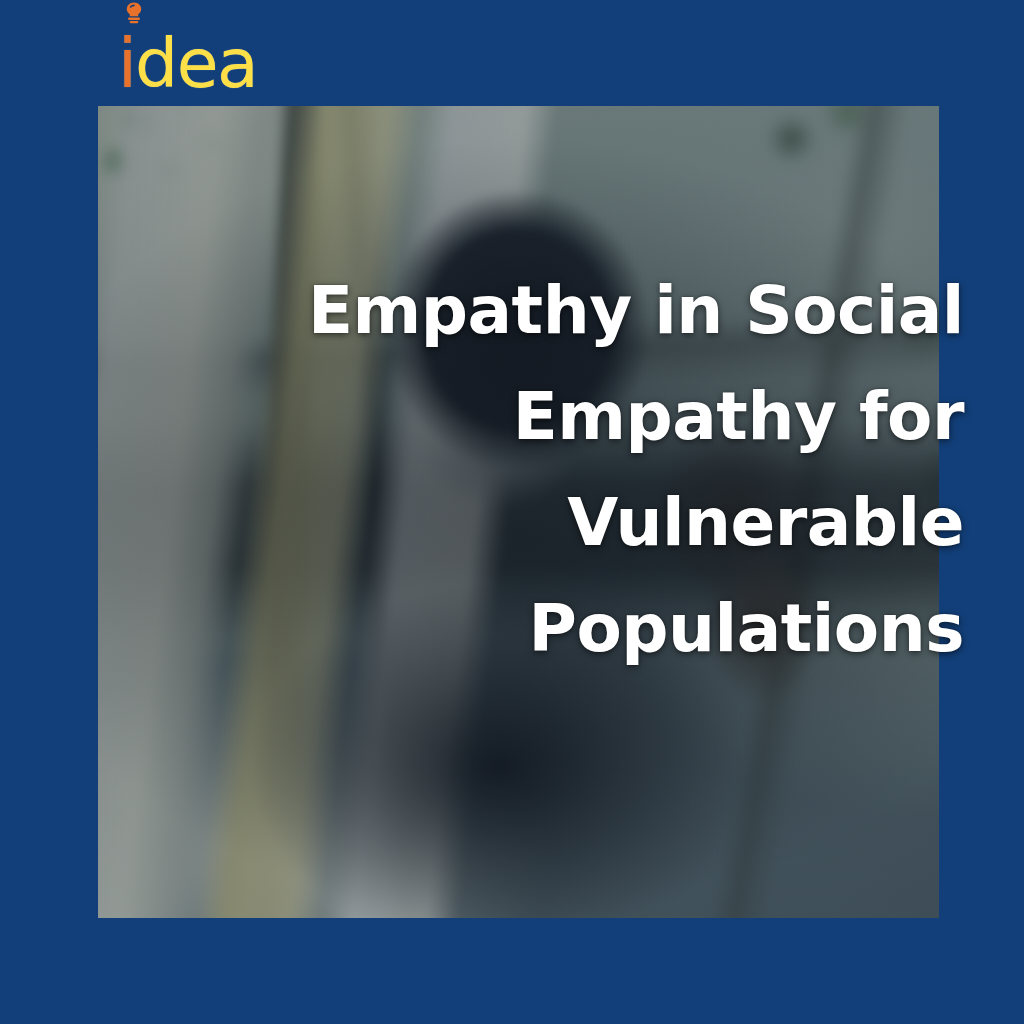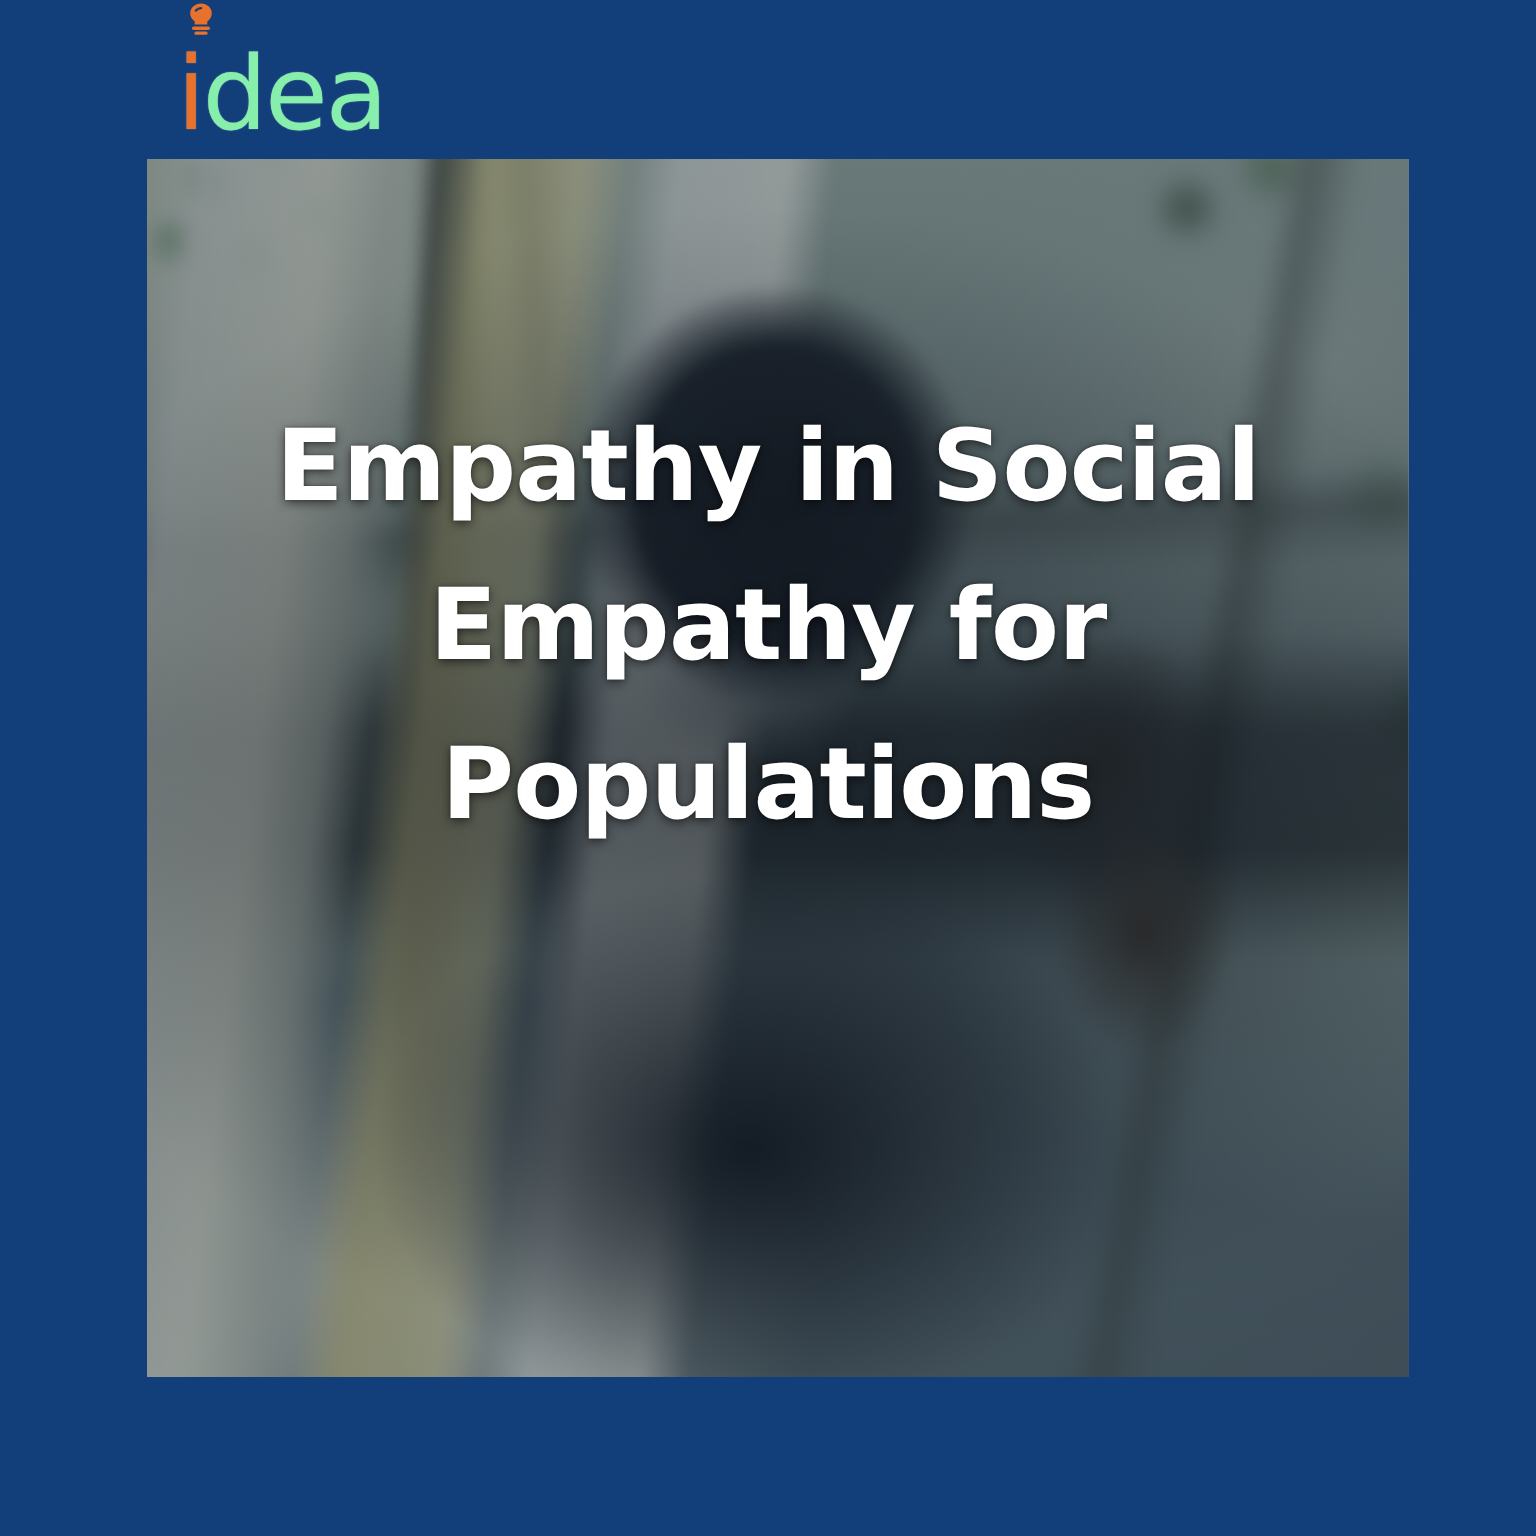--- a/index.html
+++ b/index.html
@@ -43,21 +43,21 @@
     text-shadow: 0 0 1px rgba(255,255,255,0.4);
   }
   #brand-i {
     color: #E8712B;
     position: relative;
     display: inline-block;
     width: 17px;
     text-align: left;
   }
   #brand-rest {
-    color: #86efac;
+    color: #fde047;
   }
   
   #brand-mark {
     position: absolute;
     left: 3px;
     top: -29px;
     width: 26px;
     height: 26px;
     pointer-events: none;
   }
@@ -159,20 +159,21 @@
   .title-line {
     display: block;
     color: #ffffff;
     font-family: "DejaVu Sans", sans-serif;
     font-weight: bold;
     font-size: 66px;
     line-height: 106px;
     letter-spacing: -0.5px;
     text-shadow: 0 2px 7px rgba(0,0,0,0.55), 0 0 2px rgba(0,0,0,0.35);
     white-space: nowrap;
+    text-align: right;
   }
 </style>
 </head>
 <body>
 
 <div id="poster">
 
   <div id="brand">
     <div id="brand-wordmark">
       <span id="brand-i">i</span>
@@ -191,16 +192,17 @@
     <div class="ph-layer" id="ph-foliage"></div>
     <div class="ph-layer" id="ph-branches"></div>
     <div class="ph-layer" id="ph-railing"></div>
     <div class="ph-layer" id="ph-subject"></div>
     <div id="photo-overlay"></div>
   </div>
 
   <div id="title-block">
     <span class="title-line">Empathy in Social</span>
     <span class="title-line">Empathy for</span>
+    <span class="title-line">Vulnerable</span>
     <span class="title-line">Populations</span>
   </div>
 
 </div>
 
 </body></html>

